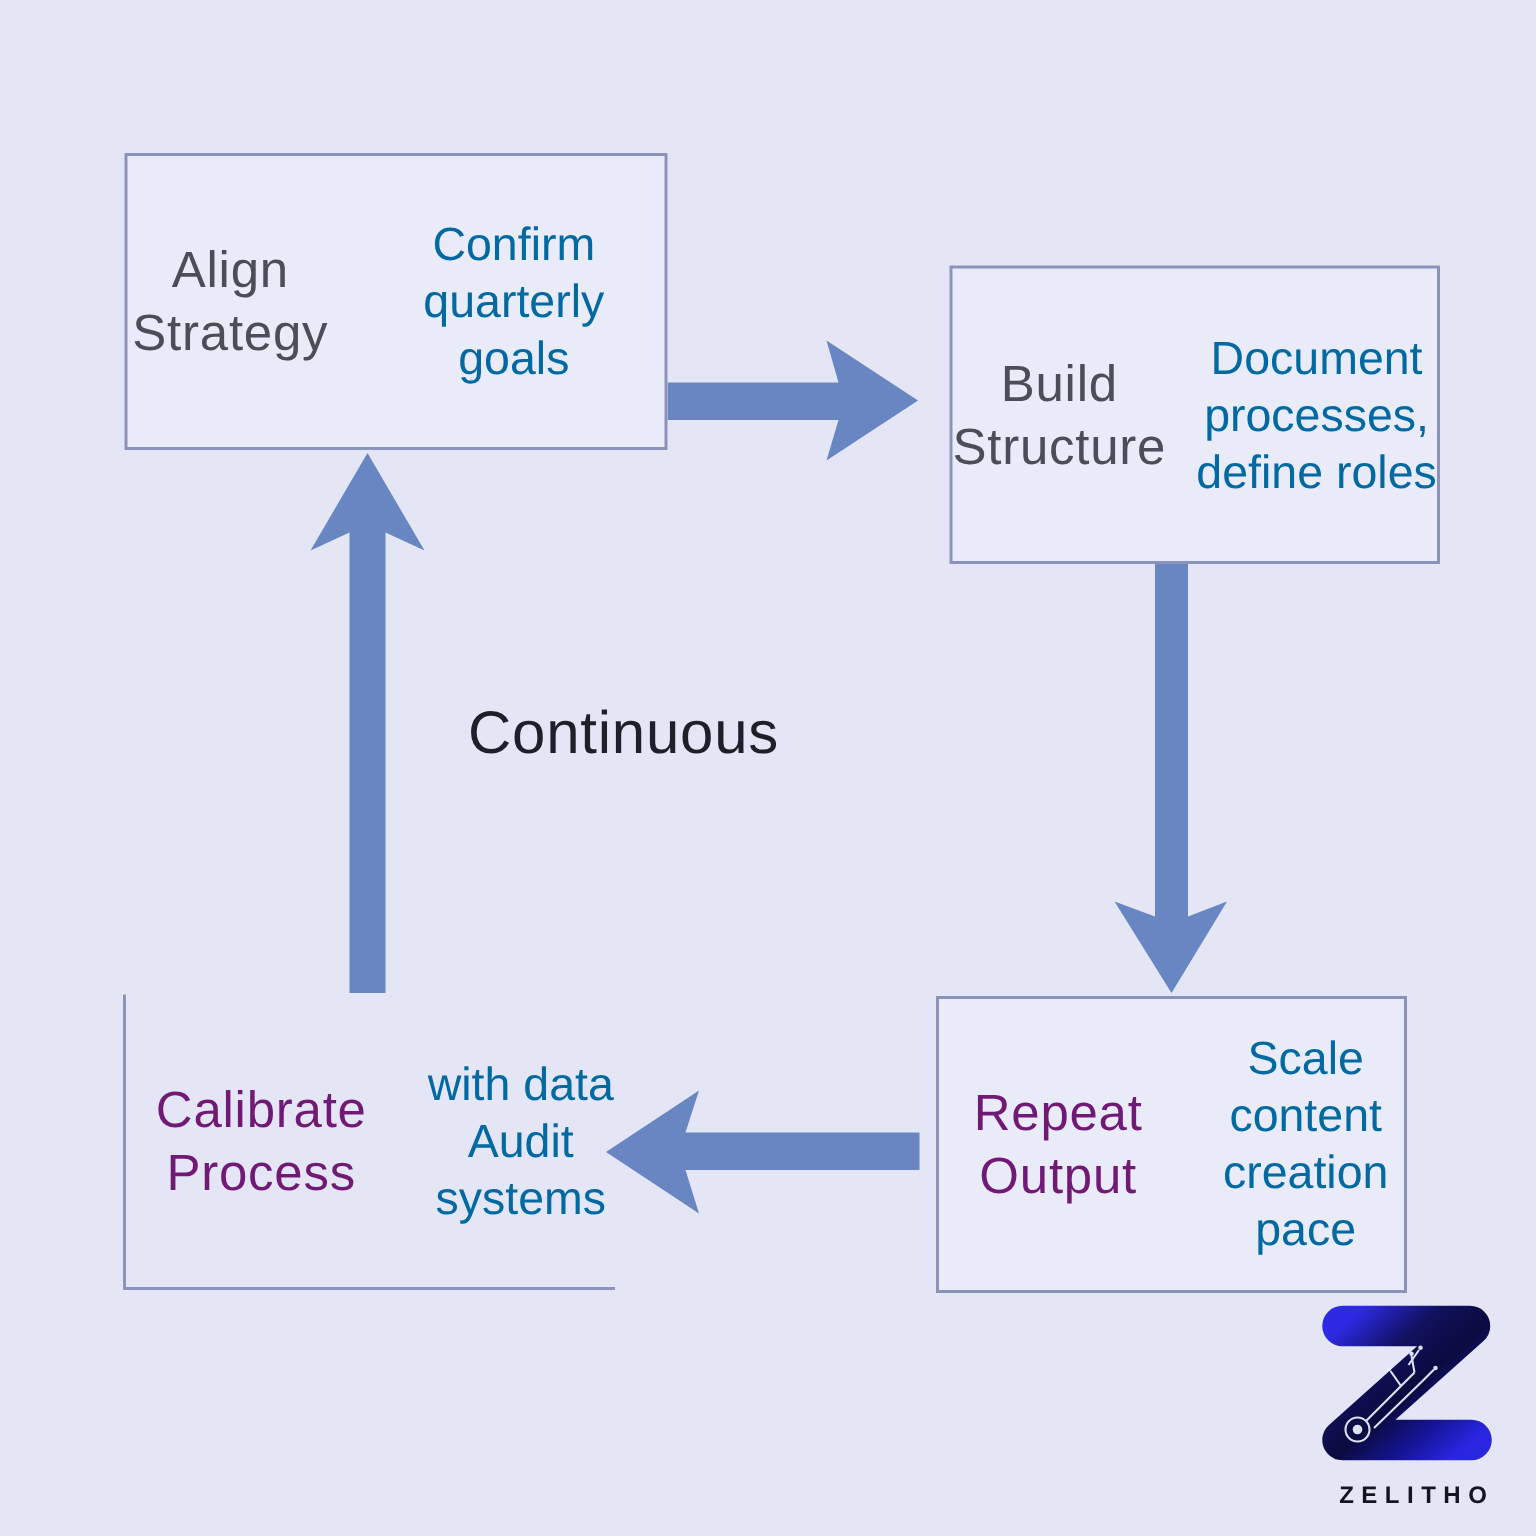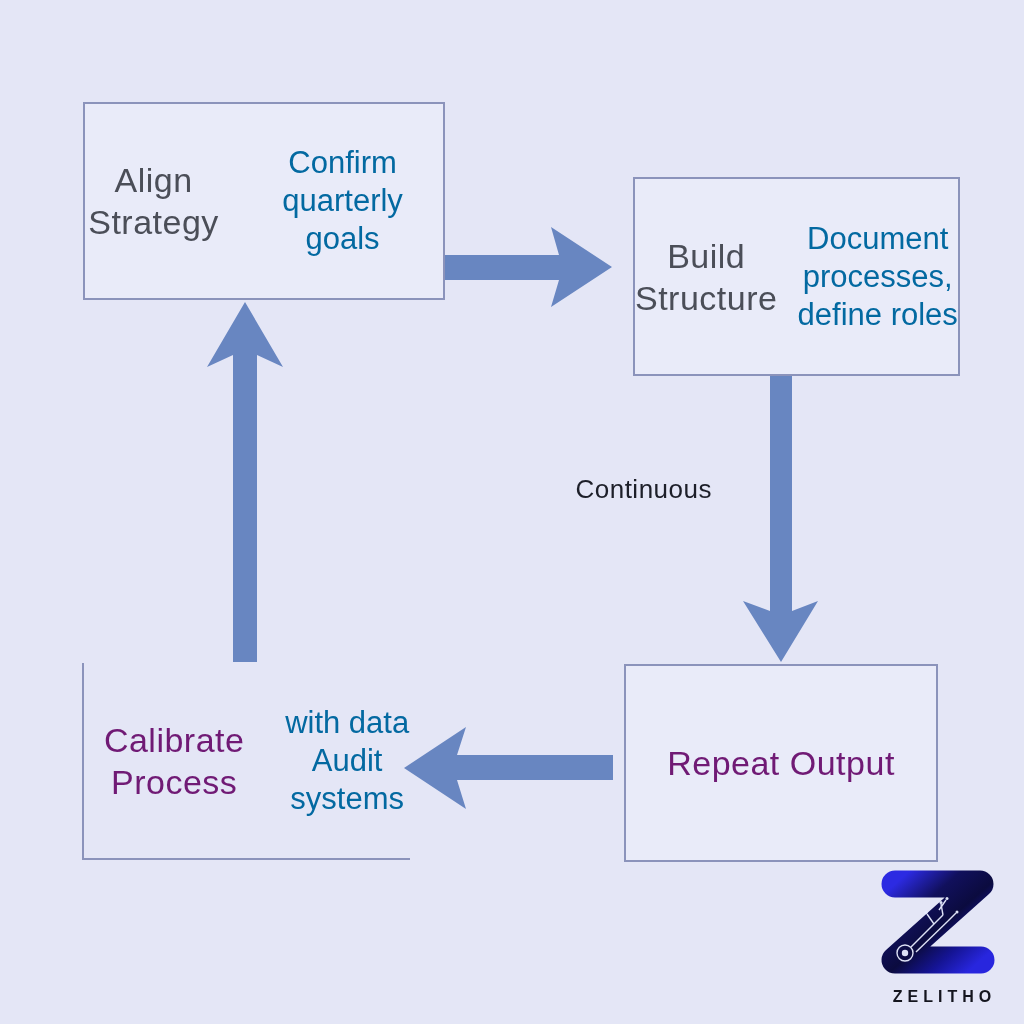--- a/index.html
+++ b/index.html
@@ -46,22 +46,22 @@
   }
   .node--br .node-title, .node--bl .node-title { color: #701a75; }
   .node-subtitle {
     font-size: 31px;
     line-height: 38px;
     color: #0369a1;
   }
   .center-label {
     position: absolute;
     left: 312px; top: 468px; width: 400px;
-    text-align: right;
-    font-size: 26px;
+    text-align: left;
+    font-size: 40px;
     line-height: 43px;
     color: #1d1f29;
     letter-spacing: 0.5px;
   }
   .logo {
     position: absolute;
     left: 868px; top: 860px; width: 148px;
     text-align: center;
   }
   .logo-text {
@@ -95,20 +95,24 @@
   <div class="node node--tr">
     <div class="node-title">Build Structure</div>
     <div class="node-subtitle">
       <div>Document processes,</div>
       <div>define roles</div>
     </div>
   </div>
 
   <div class="node node--br">
     <div class="node-title">Repeat Output</div>
+    <div class="node-subtitle">
+      <div>Scale content</div>
+      <div>creation pace</div>
+    </div>
   </div>
 
   <div class="node node--bl">
     <div class="node-title">Calibrate Process</div>
     <div class="node-subtitle">
       <div>with data</div>
       <div>Audit systems</div>
     </div>
   </div>
 

